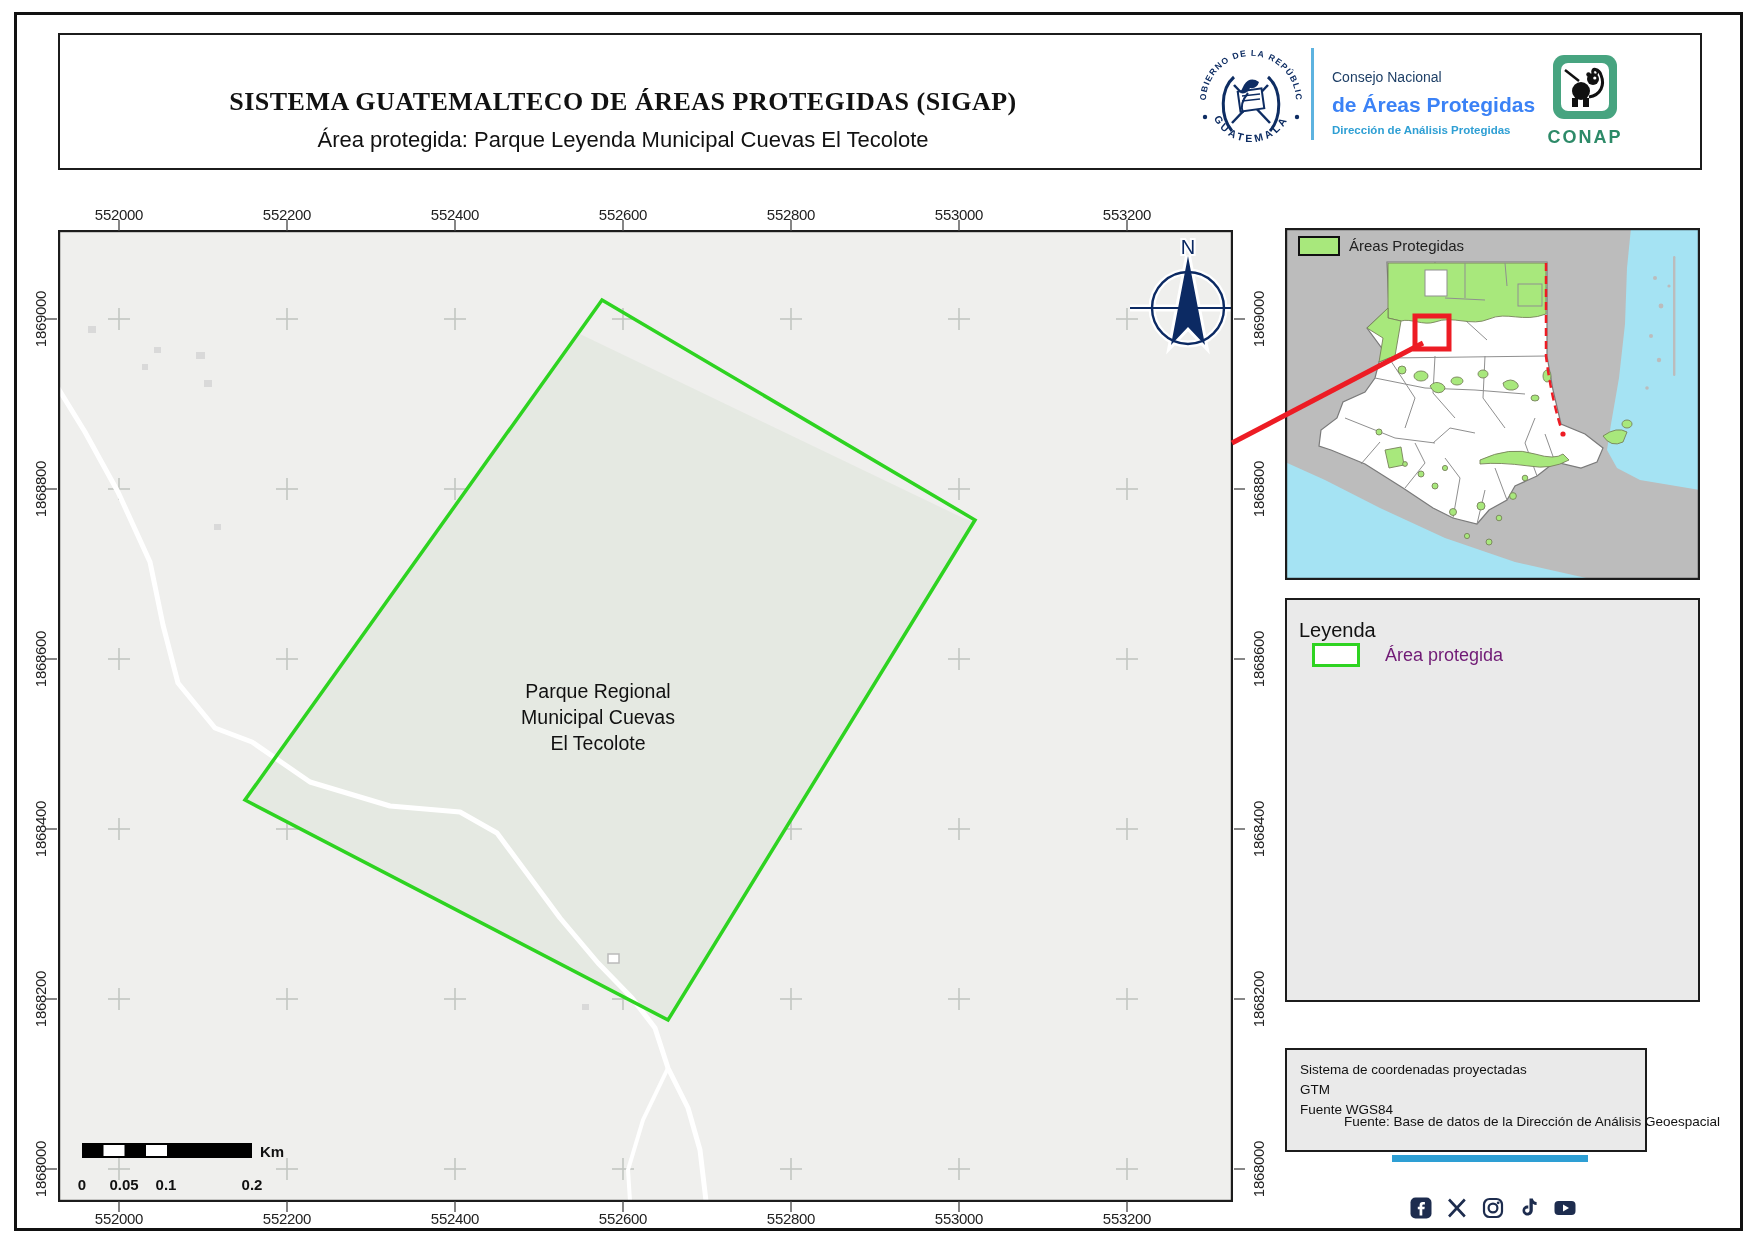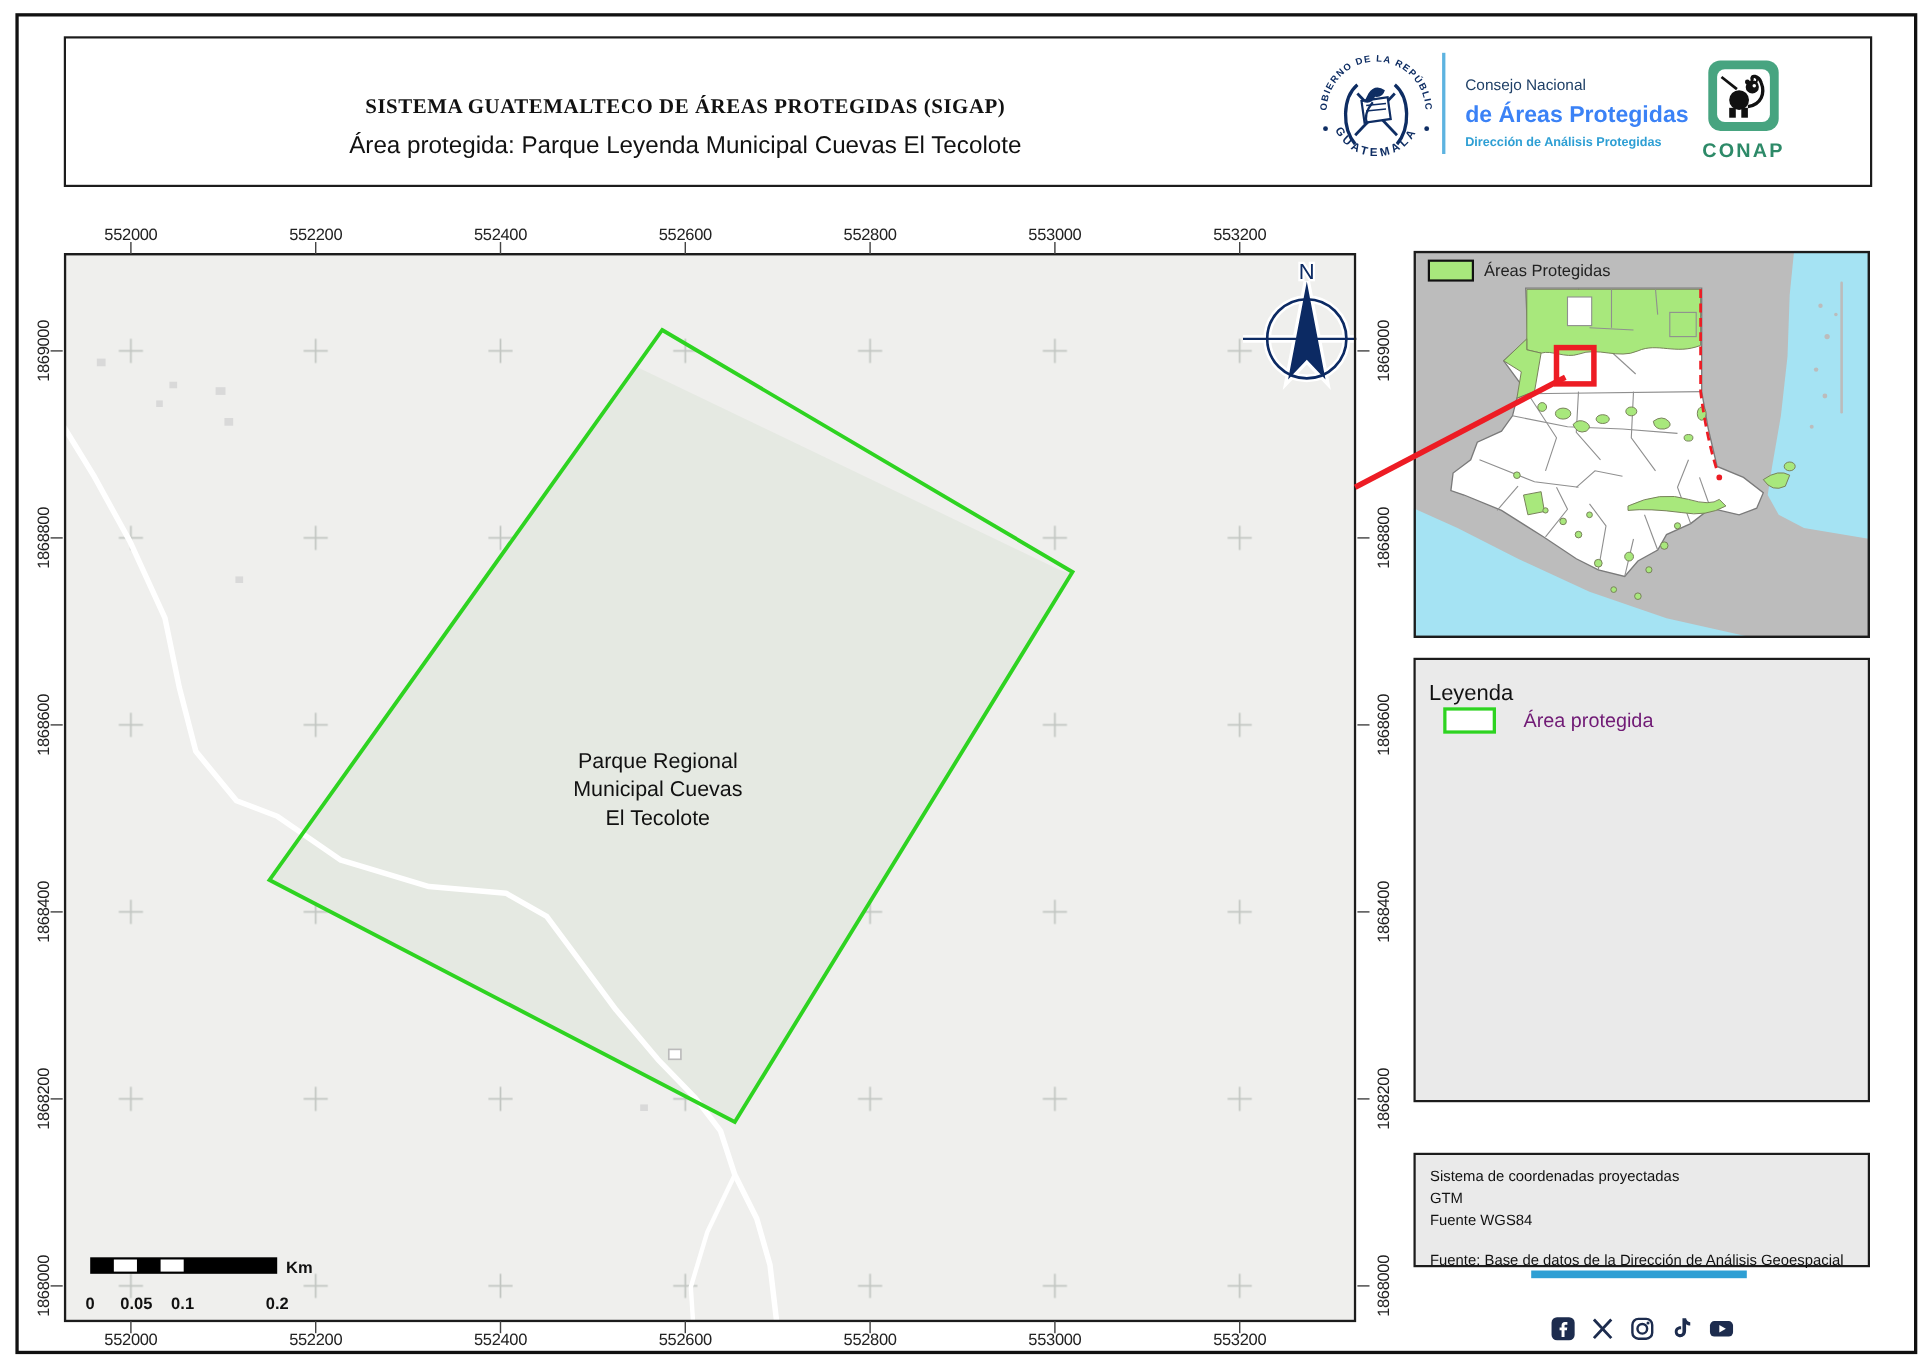--- a/index.html
+++ b/index.html
@@ -3,37 +3,37 @@
 <meta charset="utf-8">
 <style>
   html,body{margin:0;padding:0;background:#ffffff;}
   body{width:1754px;height:1240px;font-family:"Liberation Sans",sans-serif;position:relative;overflow:hidden;}
   .page{position:absolute;inset:0;background:#fff;}
   .outer-border{position:absolute;left:14px;top:12px;width:1723px;height:1213px;border:3px solid #111;}
   .box{position:absolute;border:2px solid #1c1c1c;background:#fff;box-sizing:border-box;}
   
   .header{left:58px;top:33px;width:1644px;height:137px;}
   .title-block{position:absolute;left:58px;top:52px;width:1010px;text-align:center;}
-  .map-title{font-family:"Liberation Serif",serif;font-weight:bold;font-size:19px;color:#111;letter-spacing:.5px;}
+  .map-title{font-family:"Liberation Serif",serif;font-weight:bold;font-size:26px;color:#111;letter-spacing:.5px;}
   .map-subtitle{font-size:22px;color:#111;margin-top:10px;}
   .org-divider{position:absolute;left:1311px;top:48px;width:3px;height:92px;background:#5db3e0;}
   .org-line1{position:absolute;left:1332px;top:69px;font-size:14px;color:#1e3f66;}
   .org-line2{position:absolute;left:1332px;top:93px;font-size:21px;font-weight:bold;color:#3b82f6;}
   .org-line3{position:absolute;left:1332px;top:124px;font-size:11.5px;font-weight:bold;color:#2e9fd4;}
   
   .main-map{position:absolute;left:58px;top:230px;width:1175px;height:972px;}
   .axis-label{position:absolute;font-size:15px;color:#222;letter-spacing:-0.3px;transform:translate(-50%,-50%);white-space:nowrap;}
   .axis-label.vert{transform:translate(-50%,-50%) rotate(-90deg);}
   
   .inset-box{position:absolute;left:1285px;top:228px;width:415px;height:352px;}
   .legendbox{left:1285px;top:598px;width:415px;height:404px;background:#eaeaea;}
   .legend-title{position:absolute;left:12px;top:19px;font-size:20px;color:#111;}
   .legend-swatch{position:absolute;left:25px;top:43px;width:48px;height:24px;background:#fff;border:3px solid #2ed321;box-sizing:border-box;}
   .legend-item-label{position:absolute;left:98px;top:45px;font-size:18px;color:#701a75;}
-  .infobox{left:1285px;top:1048px;width:415px;height:104px;background:#eaeaea;}
+  .infobox{left:1285px;top:1048px;width:362px;height:104px;background:#eaeaea;}
   .info-line{position:absolute;left:13px;font-size:13.5px;color:#111;white-space:nowrap;}
   .blue-bar{position:absolute;left:1392px;top:1155px;width:196px;height:7px;background:#2e9fd4;}
   .website{position:absolute;left:1285px;top:1170px;width:415px;text-align:center;font-size:20px;font-weight:bold;color:#16355e;letter-spacing:.5px;}
   .social-row{position:absolute;left:1285px;top:1196px;width:415px;display:flex;justify-content:center;gap:12px;}
   .social-row svg{display:block;}
   .overlay{position:absolute;left:0;top:0;width:1754px;height:1240px;pointer-events:none;z-index:40;}
   svg text{font-family:"Liberation Sans",sans-serif;}
 </style>
 </head>
 <body>
@@ -277,21 +277,21 @@
   <div class="box legendbox">
     <div class="legend-title">Leyenda</div>
     <div class="legend-swatch"></div>
     <div class="legend-item-label">Área protegida</div>
   </div>
 
   <div class="box infobox">
     <div class="info-line" style="top:12px;">Sistema de coordenadas proyectadas</div>
     <div class="info-line" style="top:32px;">GTM</div>
     <div class="info-line" style="top:52px;">Fuente WGS84</div>
-    <div class="info-line" style="top:88px;">Fuente: Base de datos de la Dirección de Análisis Geoespacial</div>
+    <div class="info-line" style="top:64px;margin-left:44px;">Fuente: Base de datos de la Dirección de Análisis Geoespacial</div>
   </div>
 
   <div class="blue-bar"></div>
   <div class="social-row">
     <svg width="24" height="24" viewBox="0 0 24 24">
       <rect x="1.5" y="1.5" width="21" height="21" rx="5" fill="#1d2c4e"></rect>
       <path fill="#fff" d="M15.9,8.4h-1.7c-.5,0-.9.4-.9.9v1.5h2.5l-.4,2.5h-2.1v6.2h-2.7v-6.2H8.8v-2.5h1.8V9c0-1.9,1.2-3.1,3-3.1h2.3Z"></path>
     </svg>
     <svg width="24" height="24" viewBox="0 0 24 24">
       <path d="M4,3.5 L19.8,20.5 M19.8,3.5 L4,20.5" stroke="#1d2c4e" stroke-width="2.6" fill="none"></path>

